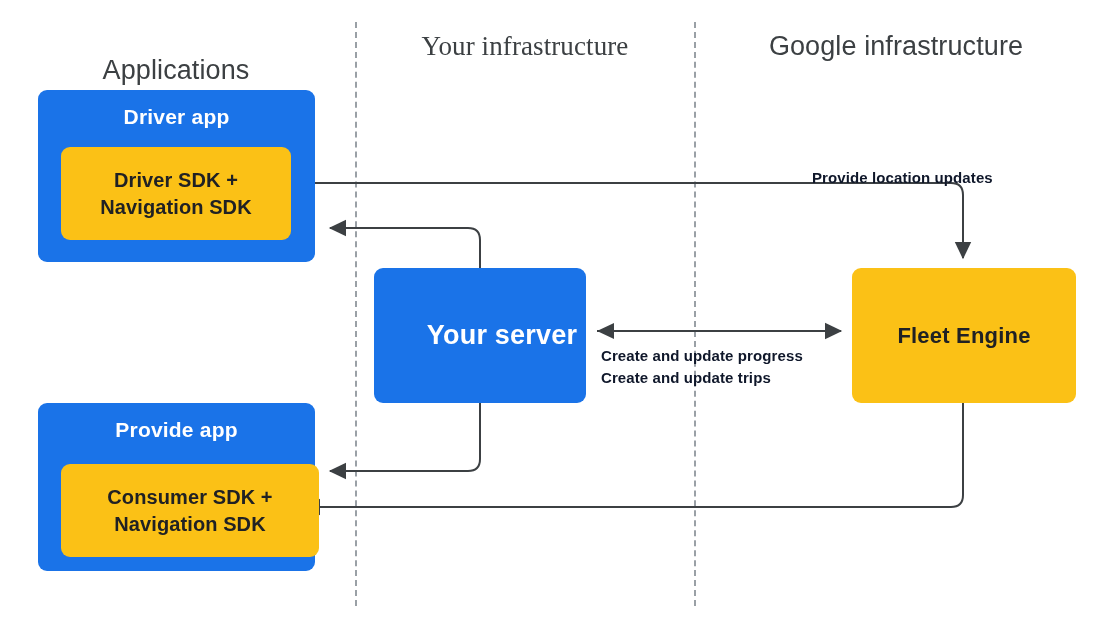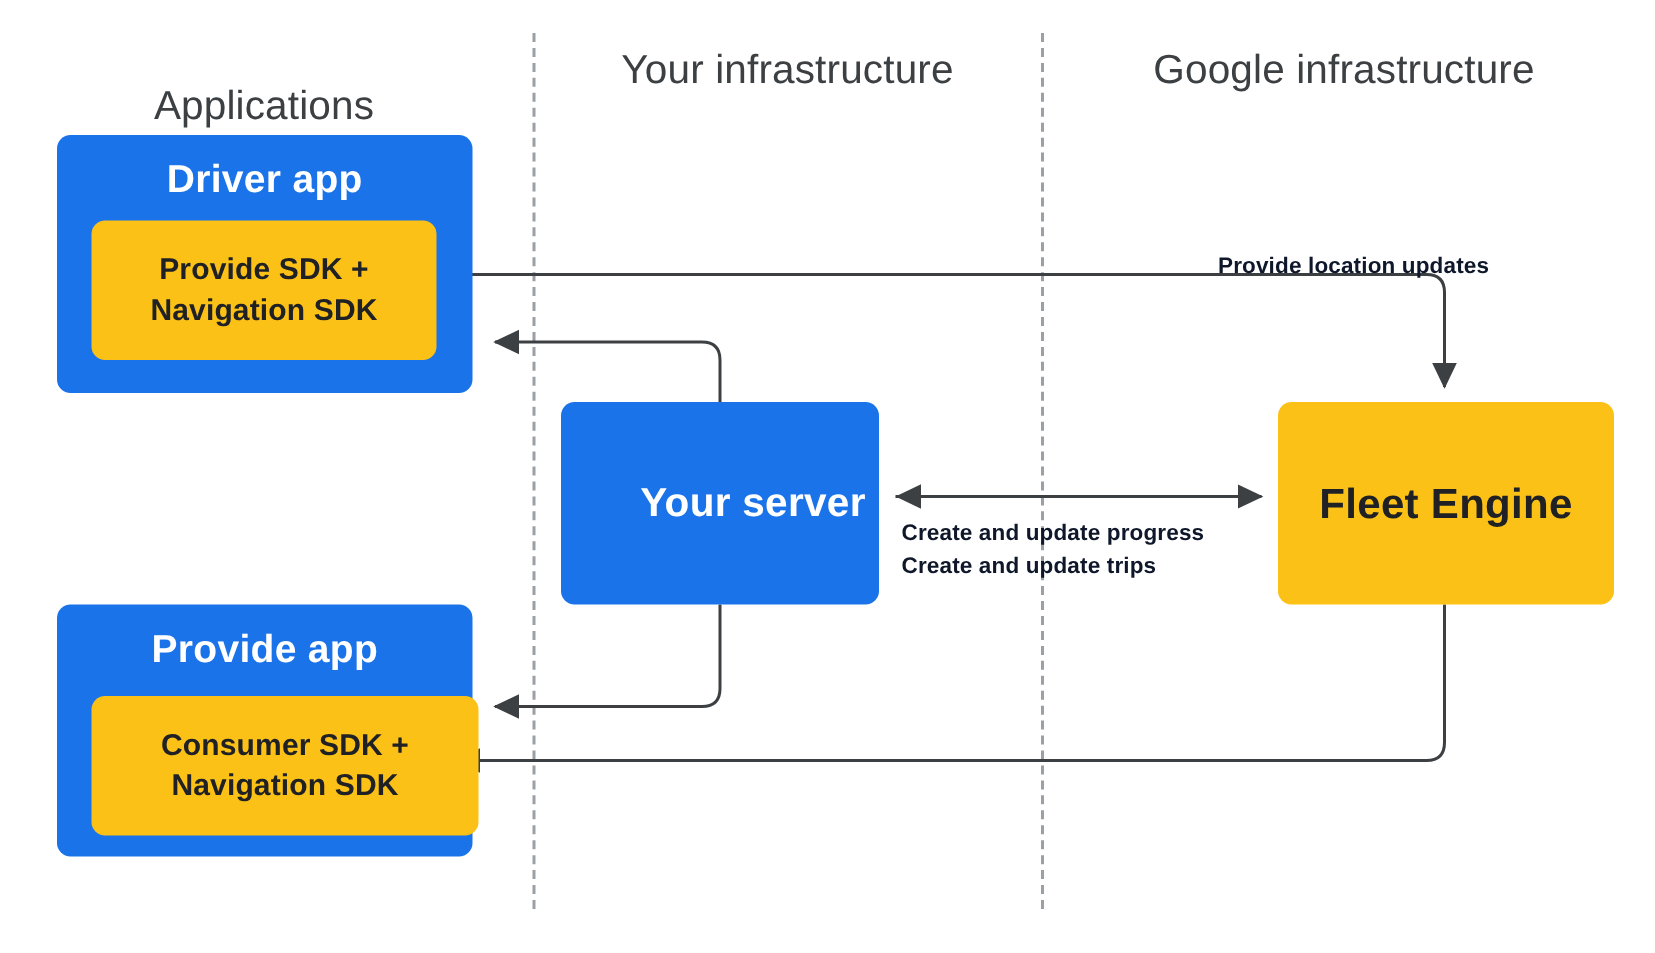--- a/index.html
+++ b/index.html
@@ -23,21 +23,21 @@
     position: absolute;
     font-size: 27px;
     font-weight: 400;
     color: #3c4043;
     text-align: center;
     letter-spacing: 0.1px;
     white-space: nowrap;
     line-height: 1;
   }
   #heading-applications { left: 0px;   top: 33px; width: 352px; margin-top: 24px; }
-  #heading-your-infra   { left: 357px; top: 33px; width: 336px; }
+  #heading-your-infra   { left: 357px; top: 33px; width: 336px; font-family: Liberation Serif, serif; }
   #heading-google-infra { left: 696px; top: 33px; width: 400px; }
 
   
   .divider {
     position: absolute;
     top: 22px;
     height: 584px;
     width: 0;
     border-left: 2px dashed #9aa0a6;
   }
@@ -62,21 +62,21 @@
     display: flex;
     flex-direction: column;
     align-items: center;
   }
   .node-app {
     background: #1a73e8;
     padding-top: 15px;
   }
   .app-title {
     color: #ffffff;
-    font-size: 26px;
+    font-size: 21px;
     font-weight: bold;
     line-height: 1.15;
     letter-spacing: 0.2px;
     white-space: nowrap;
   }
   .sdk-box {
     position: absolute;
     background: #fbc116;
     border-radius: 9px;
     display: flex;
@@ -111,21 +111,21 @@
     white-space: nowrap;
     margin-left: 44px;
   }
   #node-fleet-engine {
     left: 852px; top: 268px; width: 224px; height: 135px;
     background: #fbc116;
     justify-content: center;
   }
   #node-fleet-engine .node-main-label {
     color: #202124;
-    font-size: 28px;
+    font-size: 22px;
     font-weight: bold;
     letter-spacing: 0.2px;
     white-space: nowrap;
   }
 
   
   .edge-label {
     position: absolute;
     font-size: 15px;
     font-weight: bold;
@@ -168,21 +168,21 @@
 
     <path d="M480,403 L480,459 Q480,471 468,471 L330,471" fill="none" stroke="#3c4043" stroke-width="2" marker-end="url(#arrowEnd)"></path>
 
     <path d="M963,403 L963,495 Q963,507 951,507 L304,507" fill="none" stroke="#3c4043" stroke-width="2" marker-end="url(#arrowEnd)"></path>
   </svg>
 
   <div class="node node-app" id="node-driver-app">
     <div class="app-title">Driver app</div>
   </div>
   <div class="sdk-box" id="sdk-driver">
-    <div class="sdk-label">Provide SDK +
+    <div class="sdk-label">Driver SDK +
 Navigation SDK</div>
   </div>
 
   <div class="node node-app" id="node-consumer-app">
     <div class="app-title">Provide app</div>
   </div>
   <div class="sdk-box" id="sdk-consumer">
     <div class="sdk-label">Consumer SDK +
 Navigation SDK</div>
   </div>

